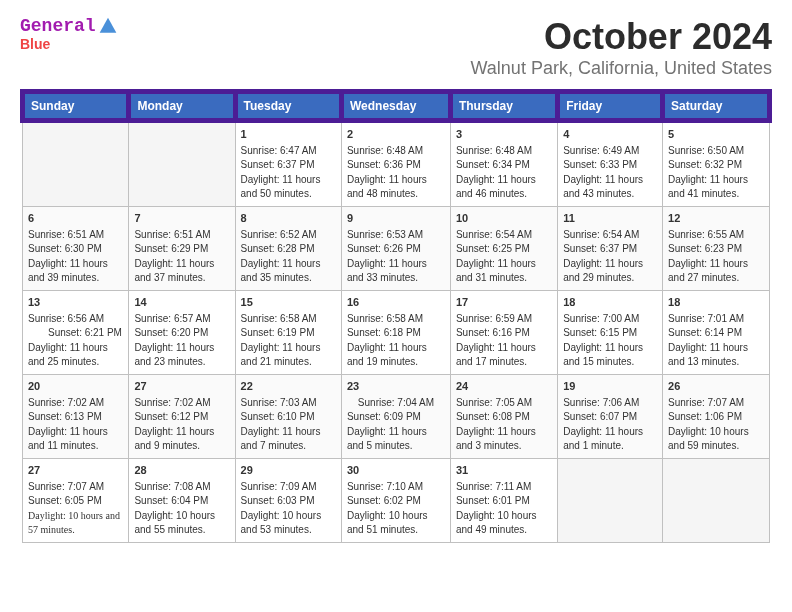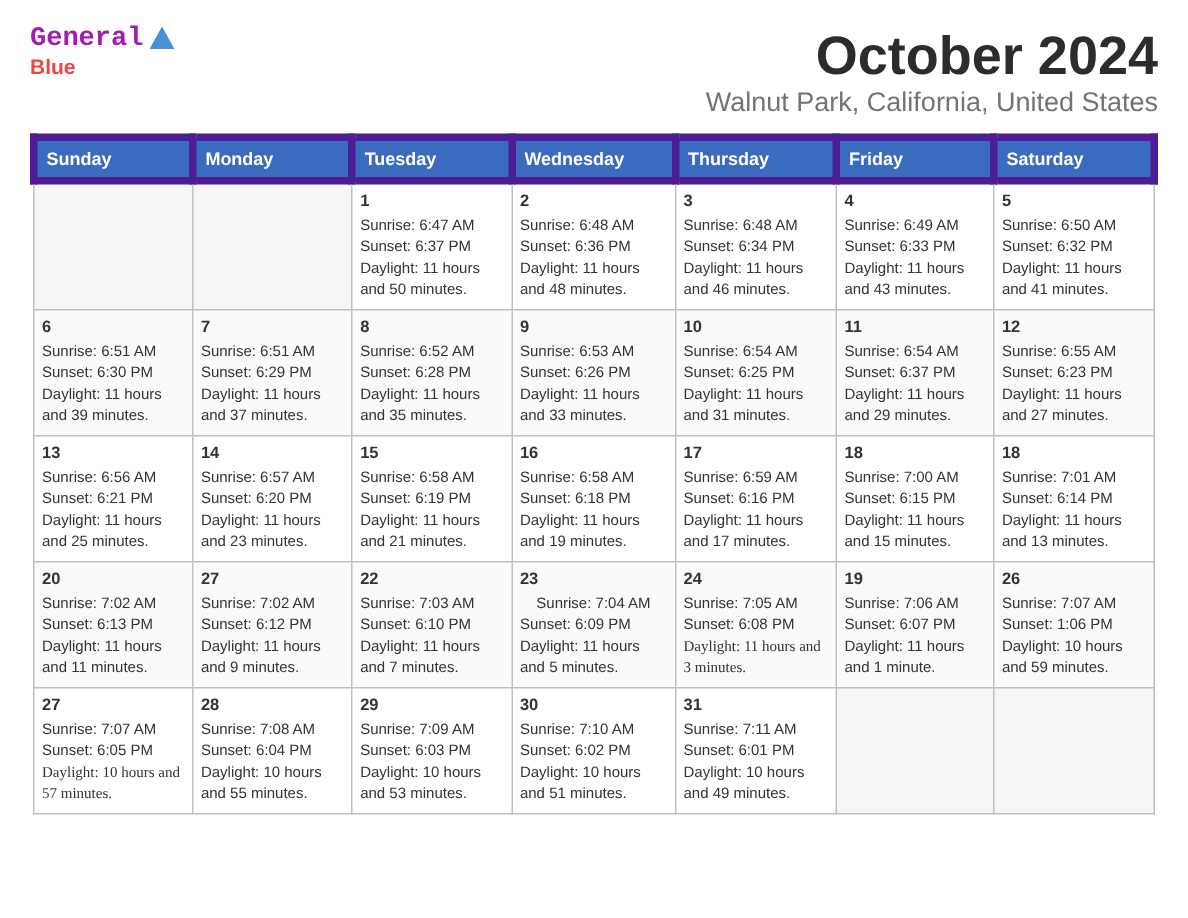--- a/index.html
+++ b/index.html
@@ -225,21 +225,21 @@
               <span style="display: block;">Sunset: 6:23 PM</span>
               <span style="display: block;">Daylight: 11 hours and 27 minutes.</span>
             </div>
           </td>
         </tr>
         <tr>
           <td>
             <span class="day-num">13</span>
             <div class="day-info">
               <span style="display: block;">Sunrise: 6:56 AM</span>
-              <span style="display: block;">Sunset: 6:21 PM</span>
+              <span style="display: block; margin-left: 20px;">Sunset: 6:21 PM</span>
               <span style="display: block;">Daylight: 11 hours and 25 minutes.</span>
             </div>
           </td>
           <td>
             <span class="day-num">14</span>
             <div class="day-info">
               <span style="display: block;">Sunrise: 6:57 AM</span>
               <span style="display: block;">Sunset: 6:20 PM</span>
               <span style="display: block;">Daylight: 11 hours and 23 minutes.</span>
             </div>
@@ -316,21 +316,21 @@
               <span style="display: block; text-align: center;">Sunrise: 7:04 AM</span>
               <span style="display: block;">Sunset: 6:09 PM</span>
               <span style="display: block;">Daylight: 11 hours and 5 minutes.</span>
             </div>
           </td>
           <td>
             <span class="day-num">24</span>
             <div class="day-info">
               <span style="display: block;">Sunrise: 7:05 AM</span>
               <span style="display: block;">Sunset: 6:08 PM</span>
-              <span style="display: block; font-family: Liberation Serif, serif;">Daylight: 11 hours and 3 minutes.</span>
+              <span style="display: block;">Daylight: 11 hours and 3 minutes.</span>
             </div>
           </td>
           <td>
             <span class="day-num">19</span>
             <div class="day-info">
               <span style="display: block;">Sunrise: 7:06 AM</span>
               <span style="display: block;">Sunset: 6:07 PM</span>
               <span style="display: block;">Daylight: 11 hours and 1 minute.</span>
             </div>
           </td>

